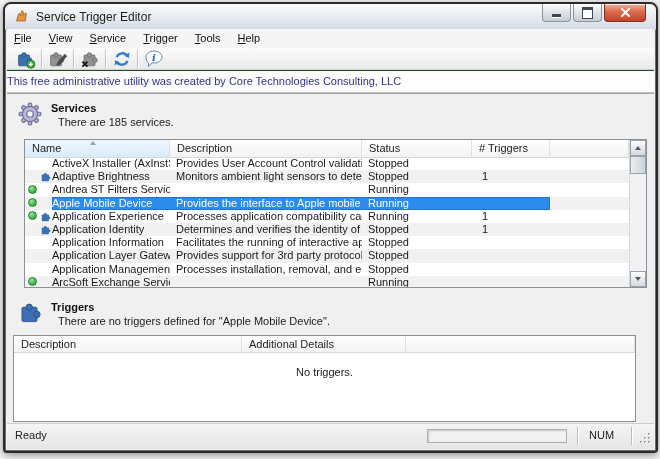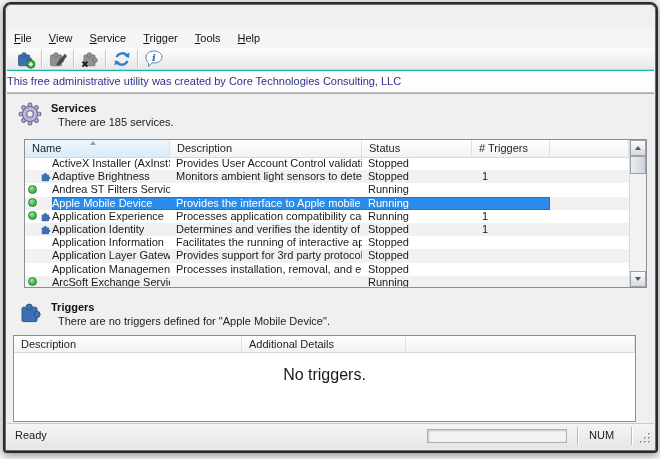--- a/index.html
+++ b/index.html
@@ -30,21 +30,21 @@
     border-radius:0 0 4px 4px;
     display:flex;align-items:center;justify-content:center;
     box-shadow:inset 0 1px 0 rgba(255,255,255,.8);
     cursor:default;
   }
   .wbtn.min,.wbtn.max{width:27px;background:linear-gradient(#fdfdfd,#dfe3e8 50%,#c9ced6);}
   .wbtn.close{width:40px;background:linear-gradient(#f0b0a0,#dd6a4d 45%,#c0432a);border-color:#7e3322;}
   .glyph-min{width:9px;height:3px;background:#3f4650;border-bottom:1px solid #fff;margin-top:6px;}
   .glyph-max{width:9px;height:8px;border:1px solid #3f4650;border-top:3px solid #3f4650;background:#fff;}
   
-  .client{position:absolute;left:2px;right:2px;top:25px;bottom:2px;background:#14b8a6;border-radius:0 0 2px 2px;}
+  .client{position:absolute;left:2px;right:2px;top:25px;bottom:2px;background:#14532d;border-radius:0 0 2px 2px;}
   .menubar{
     position:absolute;left:0;right:0;top:0;height:19px;
     background:#f5f5f5;border-bottom:1px solid #e2e2e2;
     font-size:11px;color:#111;
   }
   .menu-item{display:inline-block;padding:3px 7px 2px 7px;}
   .menu-item::first-letter{text-decoration:underline;}
   .toolbar{
     position:absolute;left:0;right:0;top:19px;height:22px;
     background:linear-gradient(#fcfcfc,#e9e9e9);
@@ -119,21 +119,21 @@
     position:absolute;left:6px;top:241px;width:623px;height:87px;
     background:#fff;border:1px solid #8b8f97;box-sizing:border-box;
   }
   .trg-head{
     position:absolute;left:0;right:0;top:0;height:16px;
     background:linear-gradient(#ffffff,#f1f2f4);
     border-bottom:1px solid #d9d9d9;
     display:grid;grid-template-columns:228px 164px 1fr;
     font-size:11px;color:#1e1e1e;
   }
-  .trg-empty{position:absolute;left:0;right:0;top:30px;text-align:center;font-size:16px;color:#1a1a1a;}
+  .trg-empty{position:absolute;left:0;right:0;top:30px;text-align:center;font-size:11px;color:#1a1a1a;}
   
   .statusbar{
     position:absolute;left:0;right:0;bottom:0;height:25px;
     background:linear-gradient(#f4f4f4,#e6e6e6);
     border-top:1px solid #cdcdcd;font-size:11px;color:#1a1a1a;
   }
   .sb-ready{position:absolute;left:8px;top:5px;}
   .sb-box{
     position:absolute;left:420px;top:5px;width:138px;height:12px;
     background:#f2f2f2;border:1px solid #aeaeae;
@@ -141,20 +141,41 @@
   }
   .sb-sep{position:absolute;top:3px;bottom:4px;width:1px;background:#bcbcbc;border-right:1px solid #fff;}
   .sb-num{position:absolute;left:582px;top:5px;}
   .grip{position:absolute;right:2px;bottom:2px;}
 </style>
 </head>
 <body>
 
 <div class="window">
 
+  <div class="titlebar">
+    <span class="app-icon">
+      <svg width="16" height="16" viewBox="0 0 16 16">
+        <path d="M2.6 13 L4.4 6.2 C4.7 5.2 5.9 5.2 6.2 6.2 L6.7 8 L7.4 3.4 C7.6 2.4 8.8 2.4 9 3.4 L9.6 7.4 L10.9 5.4 C11.5 4.6 12.6 5 12.4 6 L11.3 13 Z" fill="#e8953d" stroke="#a45d18" stroke-width="0.8"></path>
+      </svg>
+    </span>
+    <span class="win-title">Service Trigger Editor</span>
+    <div class="winbtns">
+      <div class="wbtn min">
+          <span class="glyph-min"></span>
+        </div>
+      <div class="wbtn max">
+          <span class="glyph-max"></span>
+        </div>
+      <div class="wbtn close">
+        <svg width="11" height="11" viewBox="0 0 11 11">
+          <path d="M2 2 L9 9 M9 2 L2 9" stroke="#ffffff" stroke-width="1.9" stroke-linecap="round"></path>
+        </svg>
+      </div>
+    </div>
+  </div>
 
   <div class="client">
 
     <div class="menubar">
       <span class="menu-item">File</span>
       <span class="menu-item">View</span>
       <span class="menu-item">Service</span>
       <span class="menu-item">Trigger</span>
       <span class="menu-item">Tools</span>
       <span class="menu-item">Help</span>

